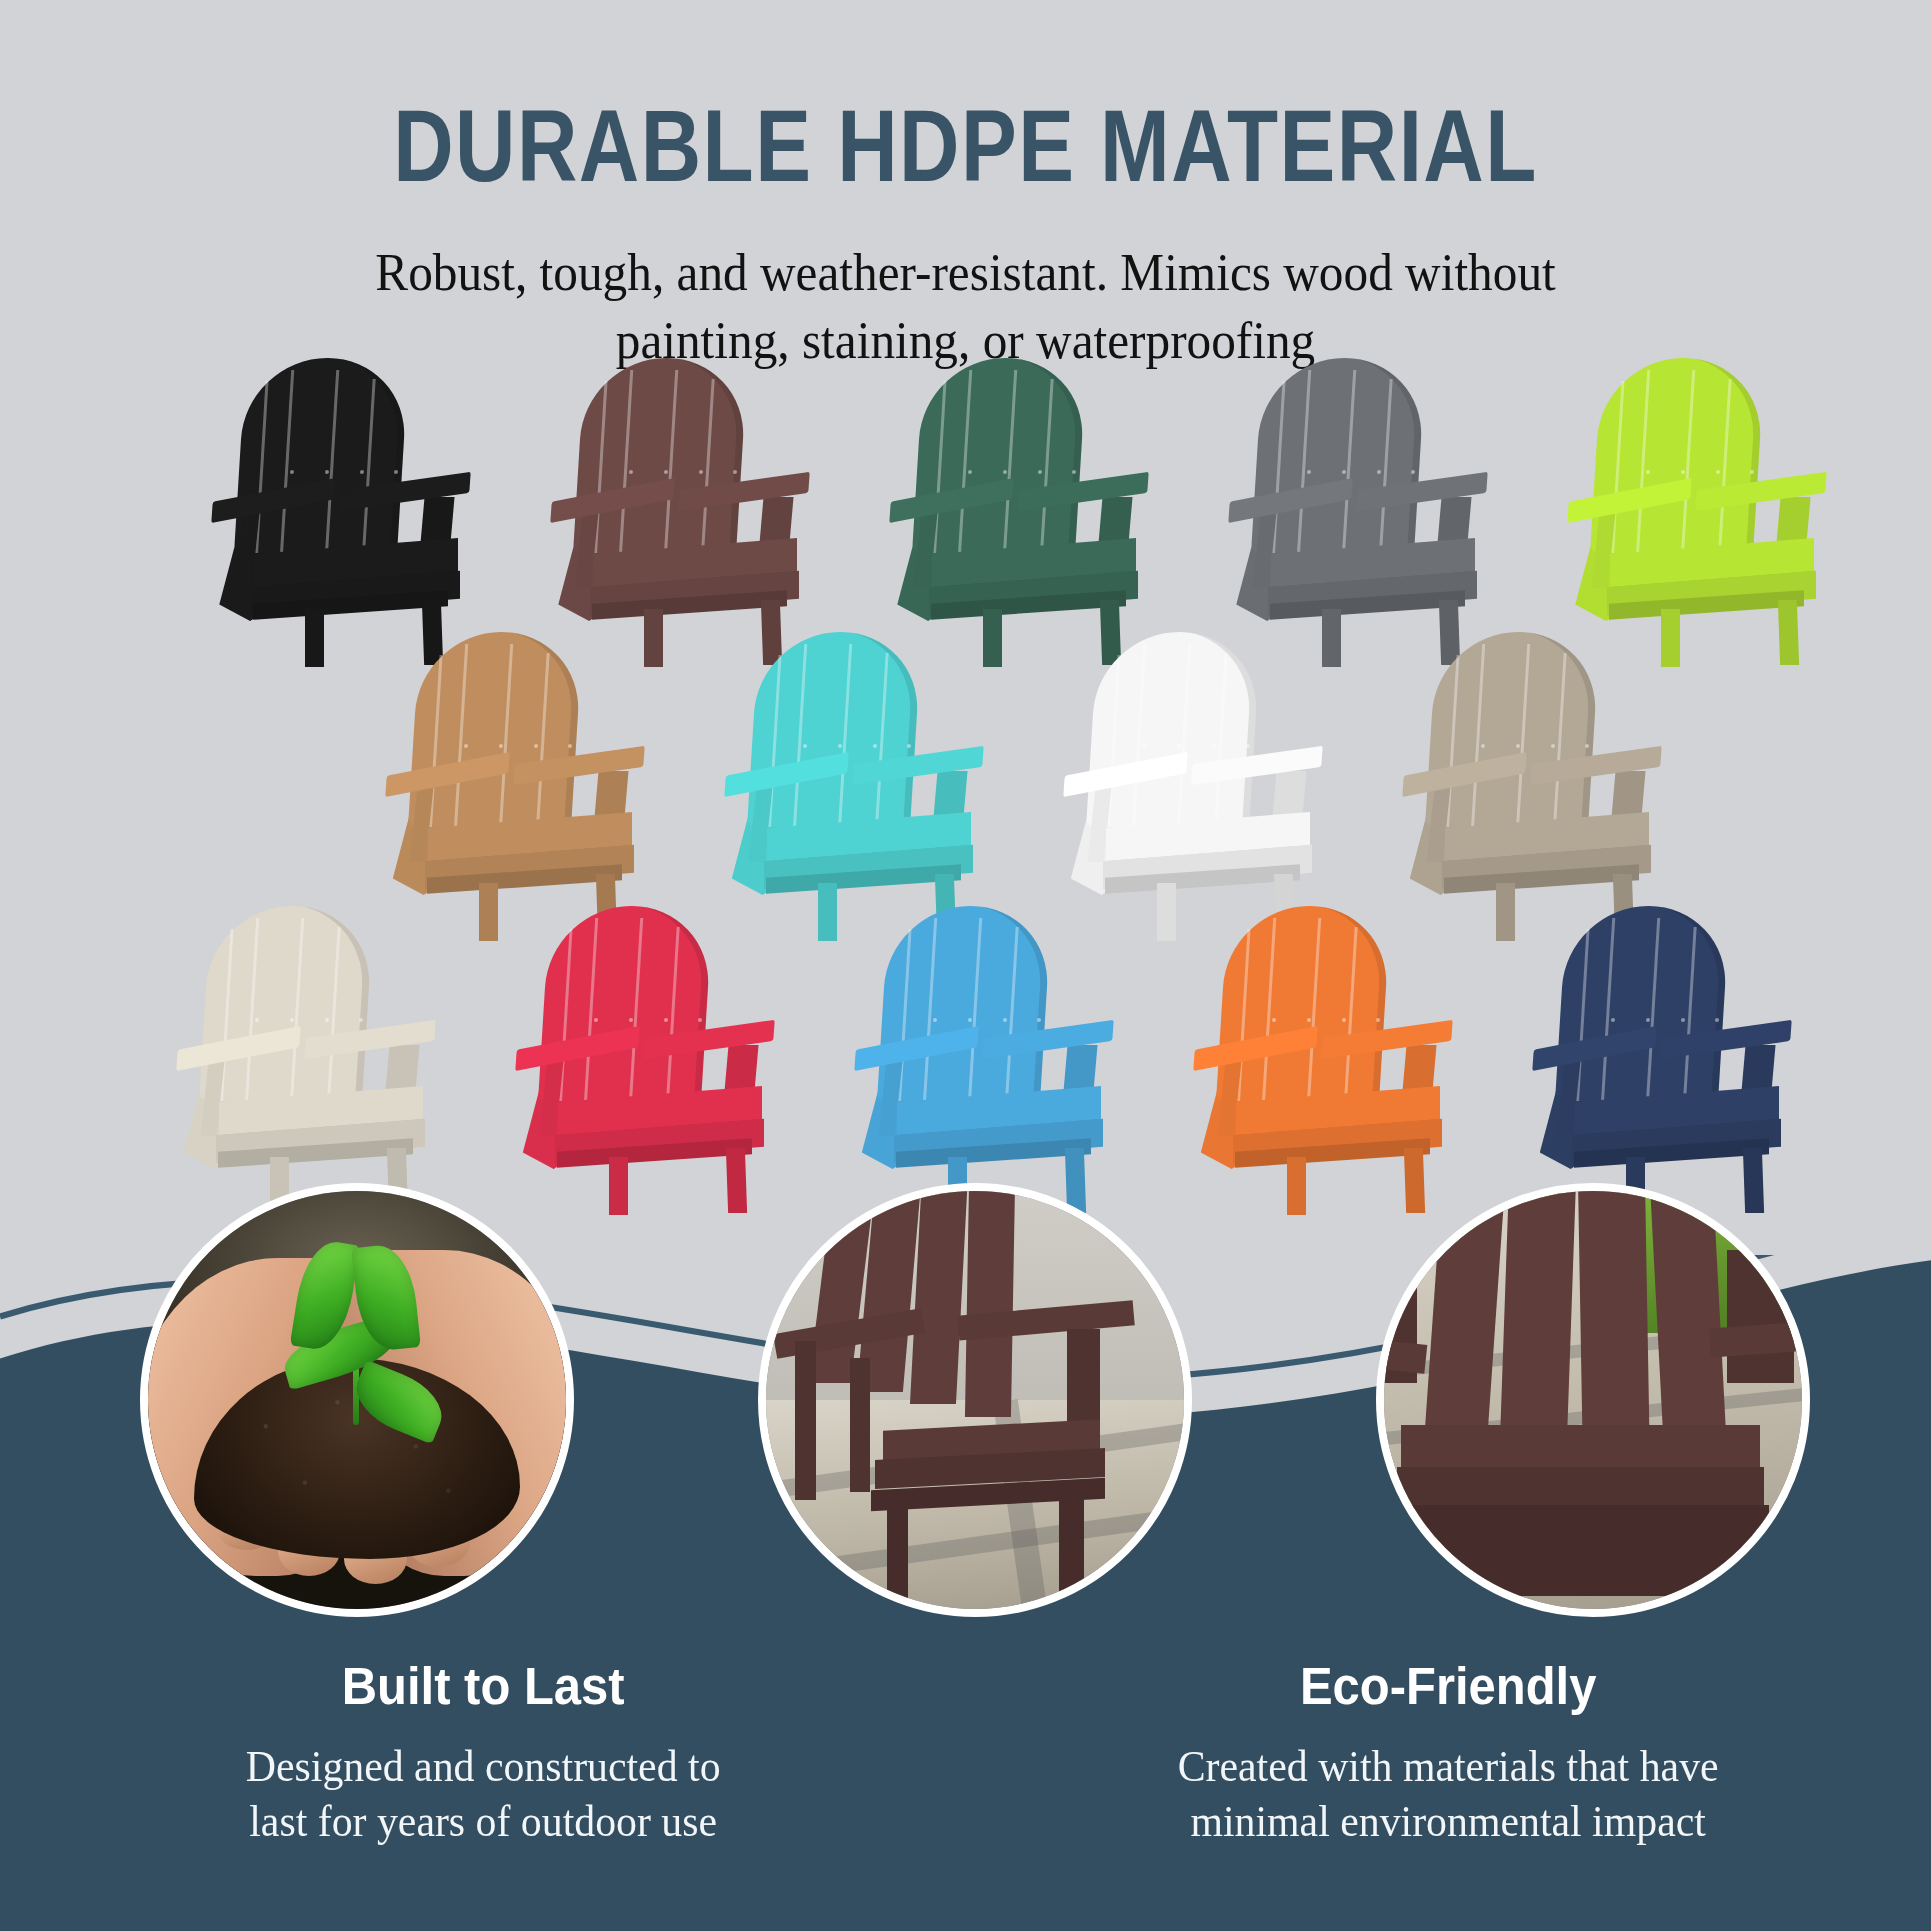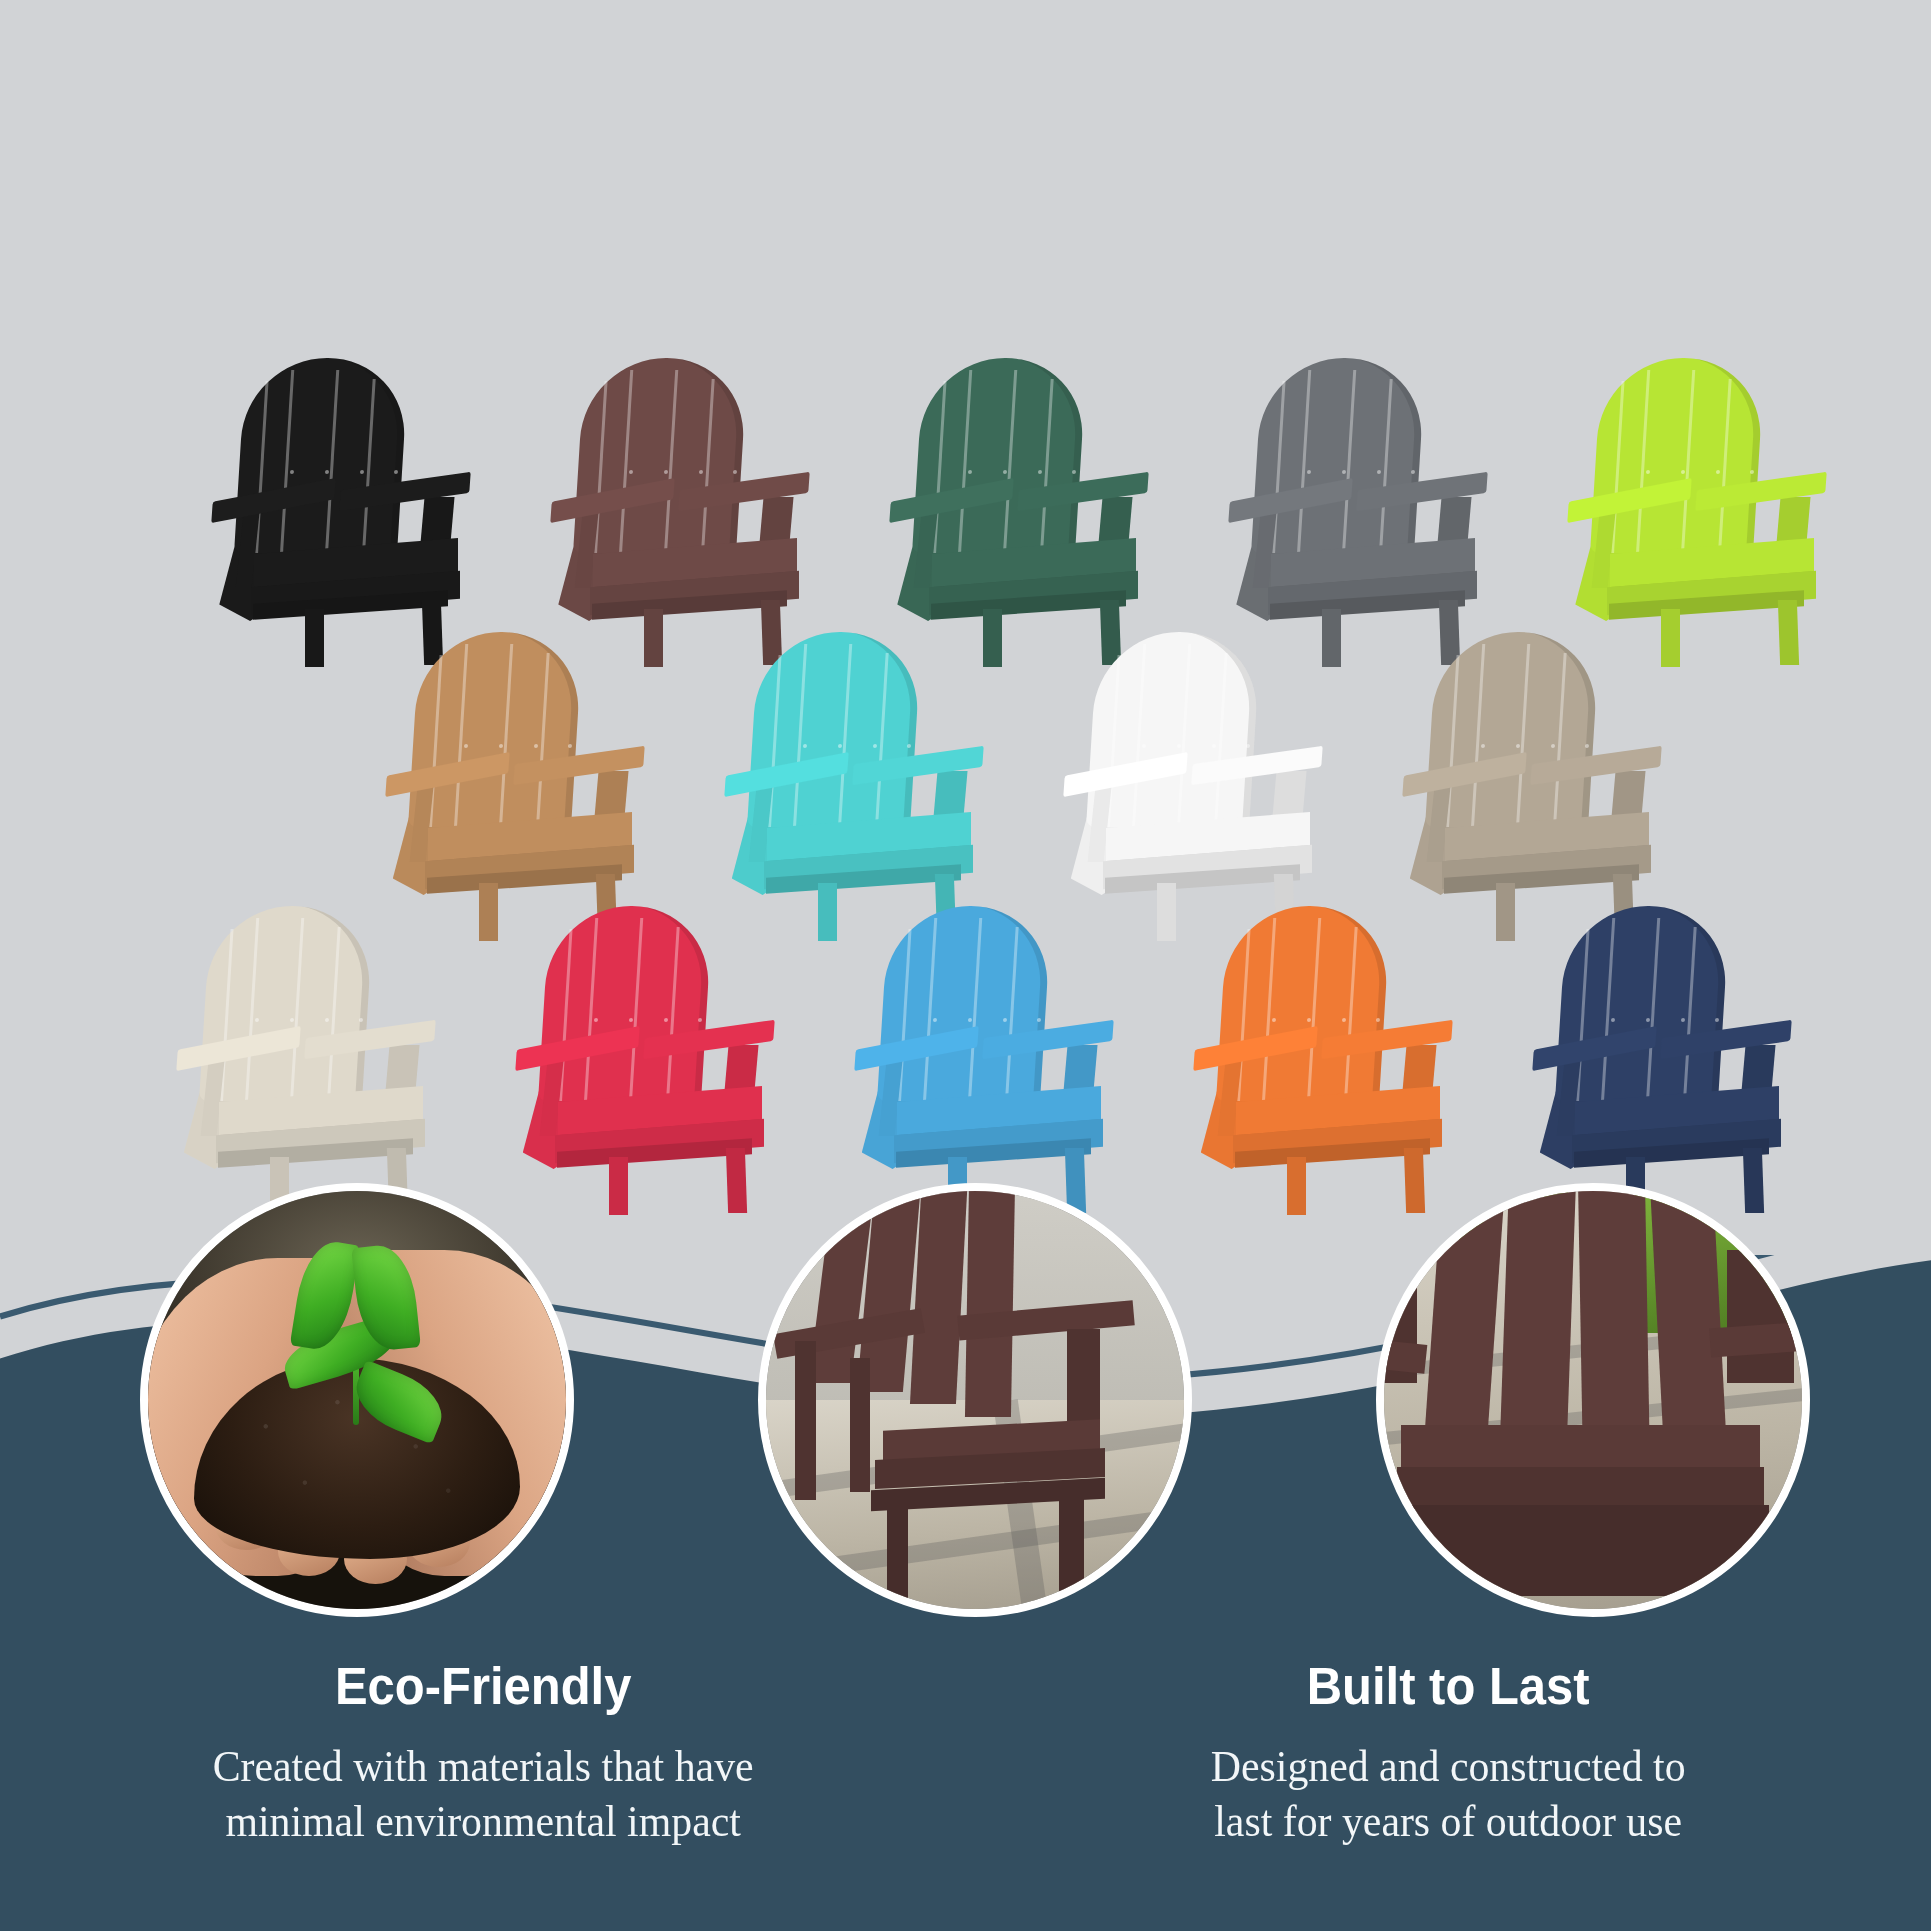--- a/index.html
+++ b/index.html
@@ -187,20 +187,27 @@
     font-family:"Liberation Serif", serif;
     font-size:44px; color:#f2f6f8; line-height:1.26;
     transform:scaleX(.95);
   }
 </style>
 </head>
 <body style="background: rgb(209, 211, 214);">
 
 <div id="stage">
 
+  <div class="header">
+    <div class="title" style="color: rgb(58, 84, 103);">DURABLE HDPE MATERIAL</div>
+    <div class="subtitle" style="color: rgb(18, 18, 18);">
+      <div>Robust, tough, and weather-resistant. Mimics wood without</div>
+      <div>painting, staining, or waterproofing</div>
+    </div>
+  </div>
 
   <div class="grid">
     <div class="row row-1">
         <div class="chair" title="Black" style="--c: #1b1b1b;">
           <div class="c-side"></div>
           <div class="c-back">
             <div class="c-slat s1"></div>
             <div class="c-slat s2"></div>
             <div class="c-rivets">
               <span style="left:0"></span>
@@ -587,29 +594,29 @@
 
         <div class="bch" style="left:4%;top:56%;width:86%;height:11%"></div>
         <div class="bch b2" style="left:3%;top:66%;width:88%;height:10%"></div>
         <div class="bch b3" style="left:2%;top:75%;width:90%;height:22%"></div>
       </div>
     </div>
   </div>
 
   <div class="caps">
     <div class="cap">
+      <h3>Built to Last</h3>
+      <p>
+        <span>Designed and constructed to</span><br>
+        <span>last for years of outdoor use</span>
+      </p>
+    </div>
+    <div class="cap">
       <h3>Eco-Friendly</h3>
       <p>
         <span>Created with materials that have</span><br>
         <span>minimal environmental impact</span>
       </p>
     </div>
-    <div class="cap">
-      <h3>Built to Last</h3>
-      <p>
-        <span>Designed and constructed to</span><br>
-        <span>last for years of outdoor use</span>
-      </p>
-    </div>
   </div>
 
 </div>
 
 
 </body></html>

